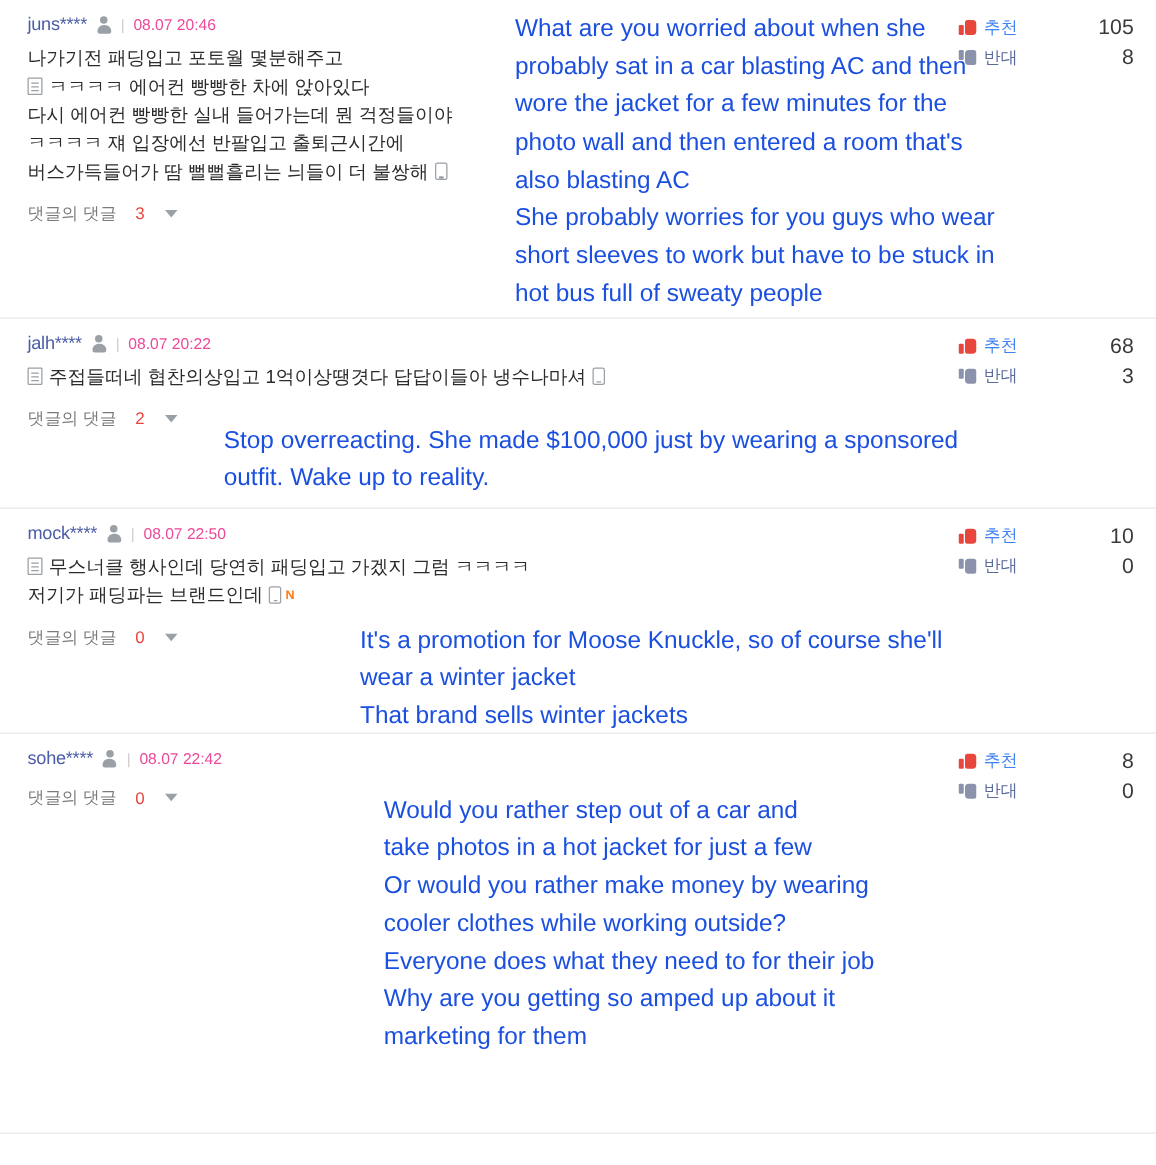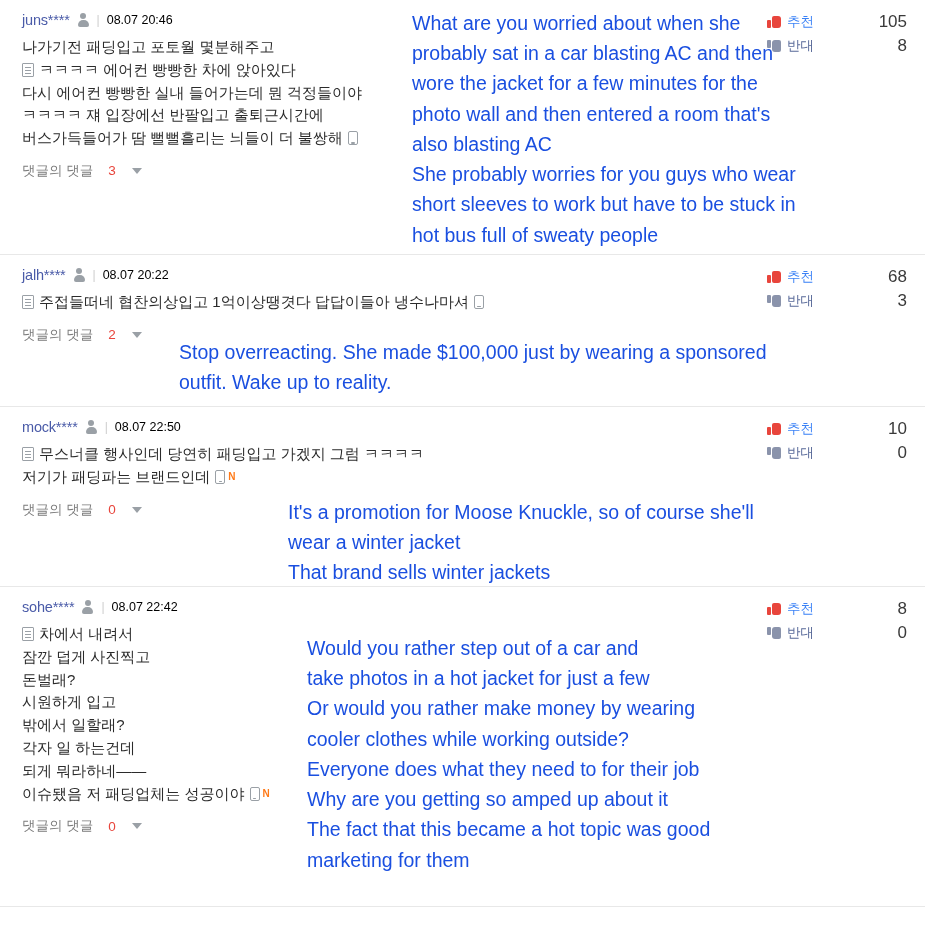--- a/index.html
+++ b/index.html
@@ -58,21 +58,21 @@
     left: 1px; top: 7px;
     width: 11px; height: 7px;
     border-radius: 5px 5px 2px 2px;
     background: #9aa0a6;
   }
   .c-sep {
     color: #cdcdcd;
     font-size: 12px;
   }
   .c-date {
-    color: #000000;
+    color: #ec4899;
     font-size: 12.5px;
   }
 
   
   .c-body {
     color: #2b2b2b;
     font-size: 15px;
     line-height: 1.52;
     max-width: 420px;
   }
@@ -345,30 +345,20 @@
       </div>
     </div>
   </div>
 
   <div class="comment" id="c4">
     <div class="c-head">
       <span class="c-user">sohe****</span>
       <span class="person-icon"></span>
       <span class="c-sep">|</span>
       <span class="c-date">08.07 22:42</span>
-    </div>
-    <div class="c-body">
-      <div class="line"><span class="doc-icon"></span><span>차에서 내려서</span></div>
-      <div class="line">잠깐 덥게 사진찍고</div>
-      <div class="line">돈벌래?</div>
-      <div class="line">시원하게 입고</div>
-      <div class="line">밖에서 일할래?</div>
-      <div class="line">각자 일 하는건데</div>
-      <div class="line">되게 뭐라하네——</div>
-      <div class="line"><span>이슈됐음 저 패딩업체는 성공이야</span><span class="mobile-icon"></span><span class="new-badge">N</span></div>
     </div>
     <div class="c-replies">
       <span>댓글의 댓글</span>
       <span class="cnt">0</span>
       <span class="caret-down"></span>
     </div>
     <div class="votes">
       <div class="vote-row">
         <span class="vote-label up">
           <span class="thumb-up"></span>
@@ -408,17 +398,16 @@
     <p>That brand sells winter jackets</p>
   </div>
 
   <div class="tl" id="tl-4">
     <p>Would you rather step out of a car and</p>
     <p>take photos in a hot jacket for just a few</p>
     <p>Or would you rather make money by wearing</p>
     <p>cooler clothes while working outside?</p>
     <p>Everyone does what they need to for their job</p>
     <p>Why are you getting so amped up about it</p>
-    <p>The fact that this became a hot topic was good</p>
     <p>marketing for them</p>
   </div>
 
 </div>
 
 </body></html>

